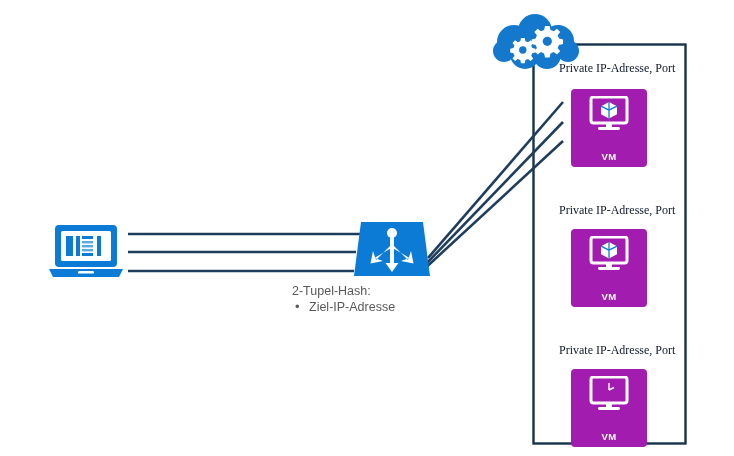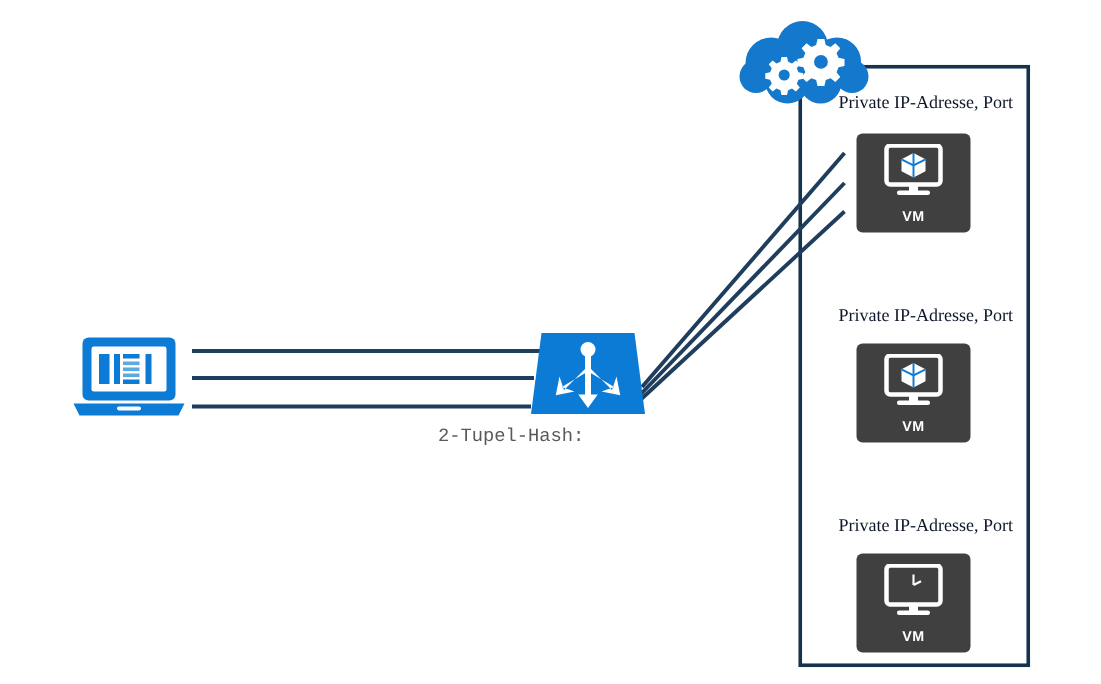--- a/index.html
+++ b/index.html
@@ -38,41 +38,41 @@
   }
   .hash-block {
     position: absolute;
     left: 292px;
     top: 284px;
     color: #595959;
     font-size: 12.5px;
     line-height: 15.5px;
     font-family: "Liberation Sans", sans-serif;
   }
-  .hash-title { white-space: nowrap; font-family: Liberation Mono, monospace; }
+  .hash-title { white-space: nowrap; }
   .hash-line {
     white-space: nowrap;
     position: relative;
     padding-left: 17px;
   }
   .hash-line.bulleted::before {
     content: "\2022";
     position: absolute;
     left: 3px;
     top: -1px;
     font-size: 13px;
     color: #595959;
   }
 
   
   .vm-tile {
     position: absolute;
     width: 76px;
-    height: 66px;
-    background: #404040;
+    height: 78px;
+    background: #a21caf;
     border-radius: 4px;
   }
   .vm-tile svg { display: block; }
   .vm-caption {
     position: absolute;
     left: 0; right: 0;
     bottom: 5px;
     text-align: center;
     color: #ffffff;
     font-size: 9.5px;
@@ -142,20 +142,21 @@
 
         <path d="M39 25 L24 40 L21 31 L18.5 43.5 L31 41 L22.5 38 L41 27 Z"></path>
 
         <path d="M41 25 L56 40 L59 31 L61.5 43.5 L49 41 L57.5 38 L39 27 Z"></path>
       </g>
     </svg>
   </div>
 
   <div class="hash-block">
     <div class="hash-title">2-Tupel-Hash:</div>
+    <div class="hash-line bulleted">Ziel-IP-Adresse</div>
   </div>
 
   <div class="abs" style="left:487px; top:14px;">
     <svg width="98" height="56" viewBox="0 0 98 56">
       <g fill="#1479CC">
         <circle cx="27" cy="28" r="17"></circle>
         <circle cx="48" cy="17" r="17"></circle>
         <circle cx="71" cy="27" r="16"></circle>
         <circle cx="38" cy="40" r="15"></circle>
         <circle cx="60" cy="41" r="14"></circle>

